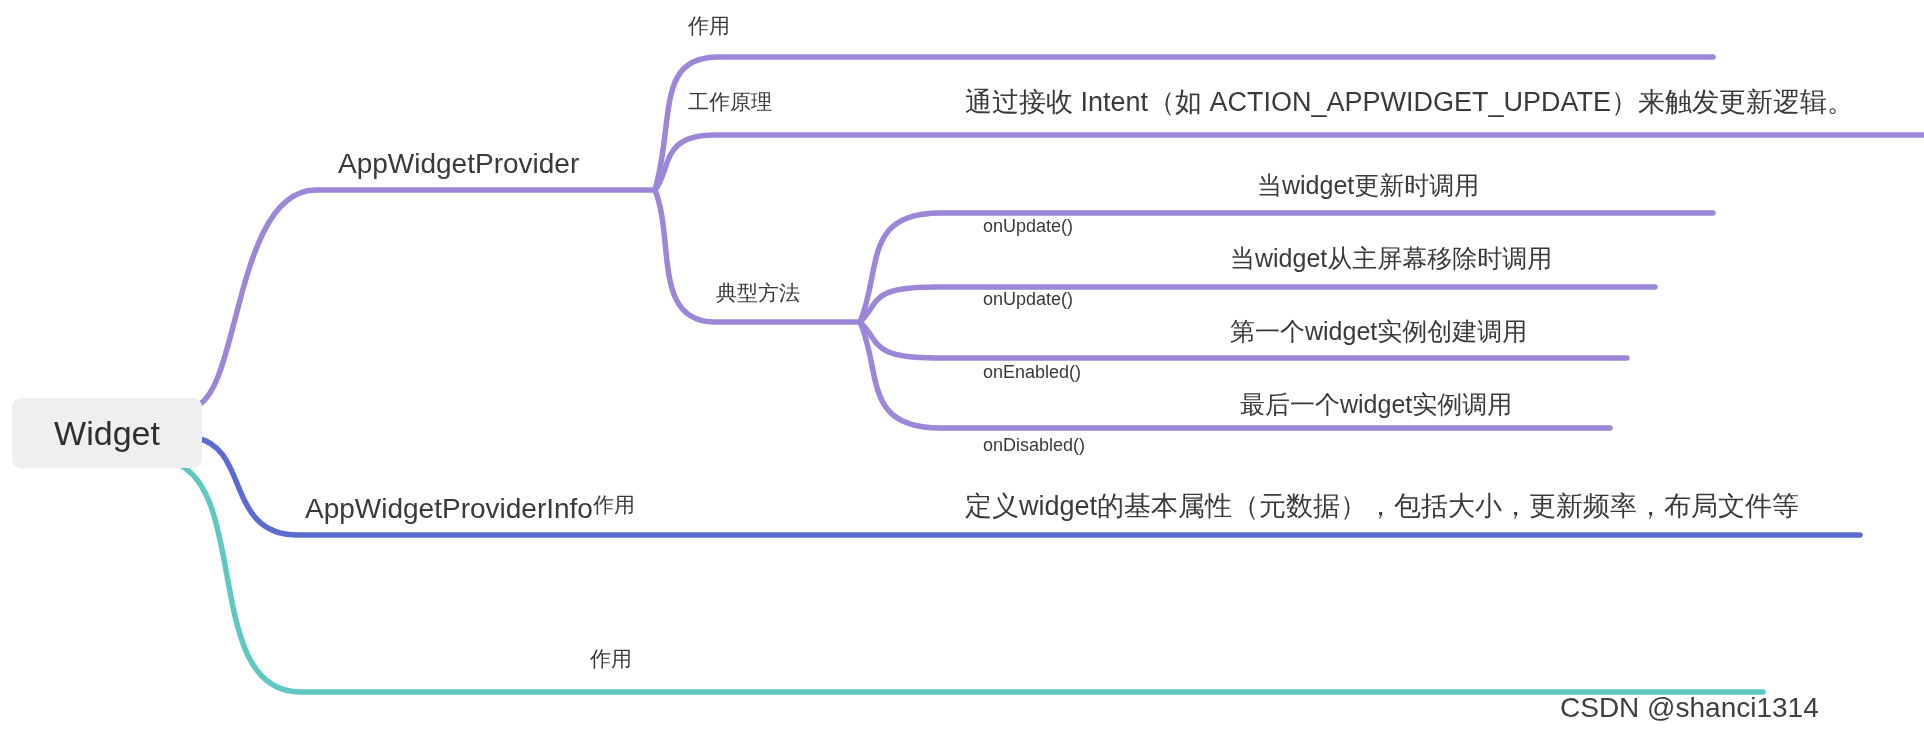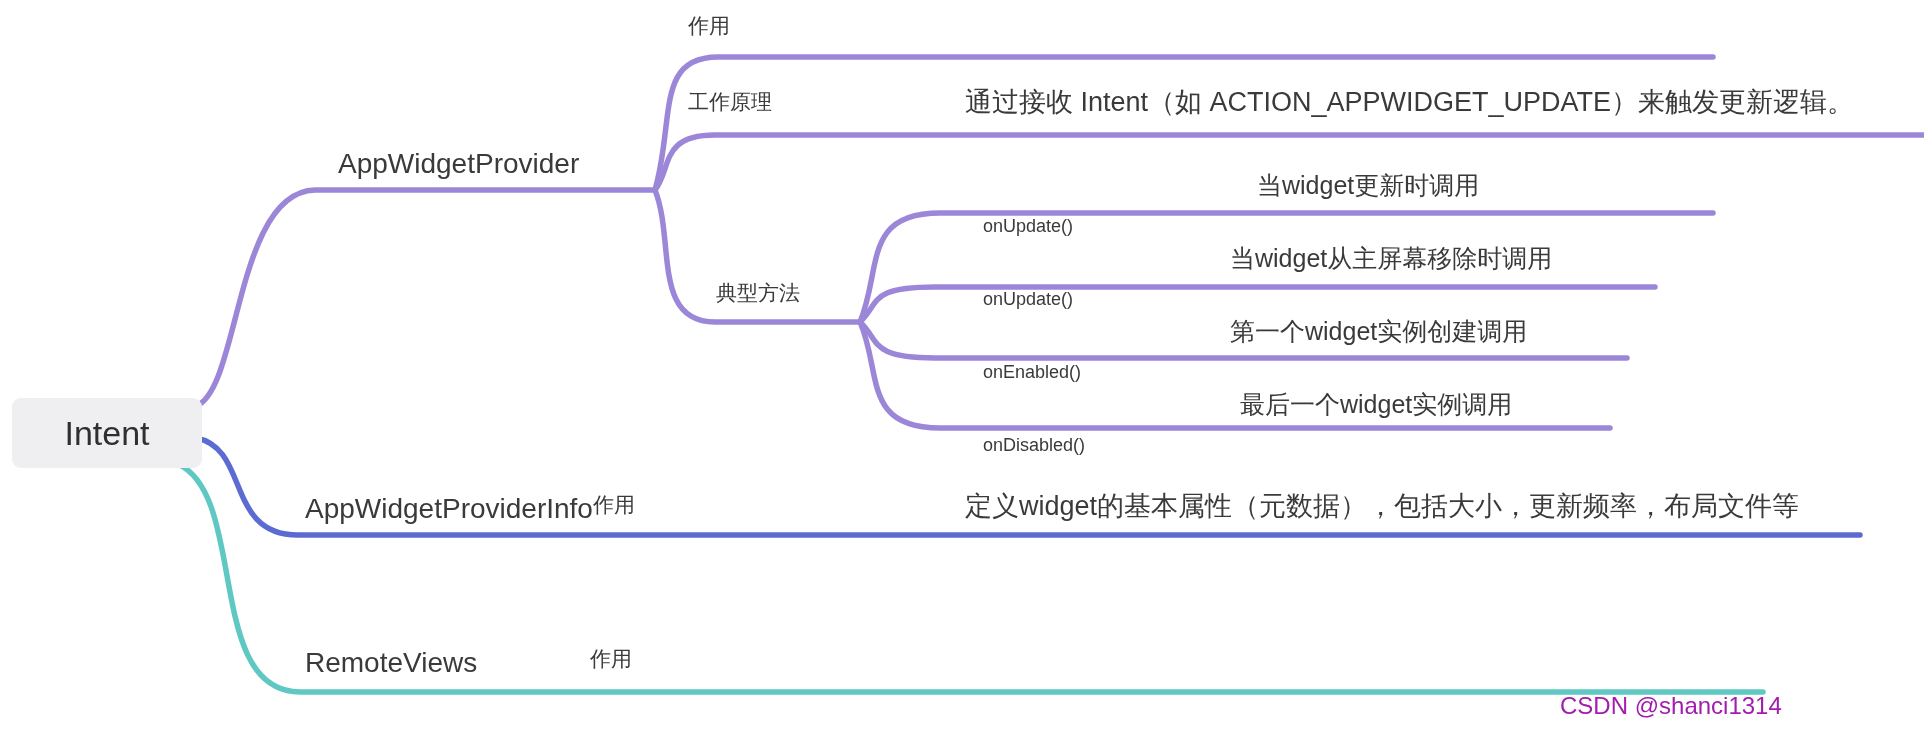--- a/index.html
+++ b/index.html
@@ -50,22 +50,22 @@
   .method-desc  { font-size: 25px; }
   .wrap-desc {
     white-space: normal;
     width: 900px;
     line-height: 47px;
   }
   .watermark {
     position: absolute;
     left: 1560px; top: 692px;
     z-index: 3;
-    font-size: 24px;
-    color: #a21caf;
+    font-size: 28px;
+    color: #404040;
     white-space: nowrap;
   }
 </style>
 </head>
 <body>
 
 <div id="stage">
 
   <svg id="wires" viewBox="0 0 1924 736" fill="none" stroke-width="5.5" stroke-linecap="round">
 
@@ -77,21 +77,21 @@
     <path d="M 860 322 C 880 303 868 287 935 287 H 1655" stroke="#9c86d8"></path>
     <path d="M 860 322 C 880 340 868 358 935 358 H 1627" stroke="#9c86d8"></path>
     <path d="M 860 322 C 882 372 862 428 940 428 H 1610" stroke="#9c86d8"></path>
 
     <path d="M 196 438 C 250 448 225 535 298 535 H 1860" stroke="#5c6bd2"></path>
 
     <path d="M 178 464 C 248 496 205 692 300 692 H 1763" stroke="#5fc8c2"></path>
   </svg>
 
   <div class="root-box">
-    <span class="root-label">Intent</span>
+    <span class="root-label">Widget</span>
   </div>
 
   <div class="node-text branch-label" style="left:338px; top:146px;">AppWidgetProvider</div>
 
   <div class="node-text topic-label" style="left:688px; top:13px;">作用</div>
 
   <div class="node-text topic-label" style="left:688px; top:89px;">工作原理</div>
   <div class="node-text topic-desc" style="left:965px; top:86px;">通过接收 Intent（如 ACTION_APPWIDGET_UPDATE）来触发更新逻辑。</div>
 
   <div class="node-text topic-label" style="left:716px; top:280px;">典型方法</div>
@@ -105,18 +105,17 @@
   <div class="node-text method-name" style="left:983px; top:313px;">onEnabled()</div>
   <div class="node-text method-desc" style="left:1230px; top:316px;">第一个widget实例创建调用</div>
 
   <div class="node-text method-name" style="left:983px; top:386px;">onDisabled()</div>
   <div class="node-text method-desc" style="left:1240px; top:389px;">最后一个widget实例调用</div>
 
   <div class="node-text branch-label" style="left:305px; top:491px;">AppWidgetProviderInfo</div>
   <div class="node-text topic-label" style="left:593px; top:492px;">作用</div>
   <div class="node-text topic-desc" style="left:965px; top:490px;">定义widget的基本属性（元数据），包括大小，更新频率，布局文件等</div>
 
-  <div class="node-text branch-label" style="left:305px; top:645px;">RemoteViews</div>
   <div class="node-text topic-label" style="left:590px; top:646px;">作用</div>
 
   <div class="watermark">CSDN @shanci1314</div>
 
 </div>
 
 </body></html>

